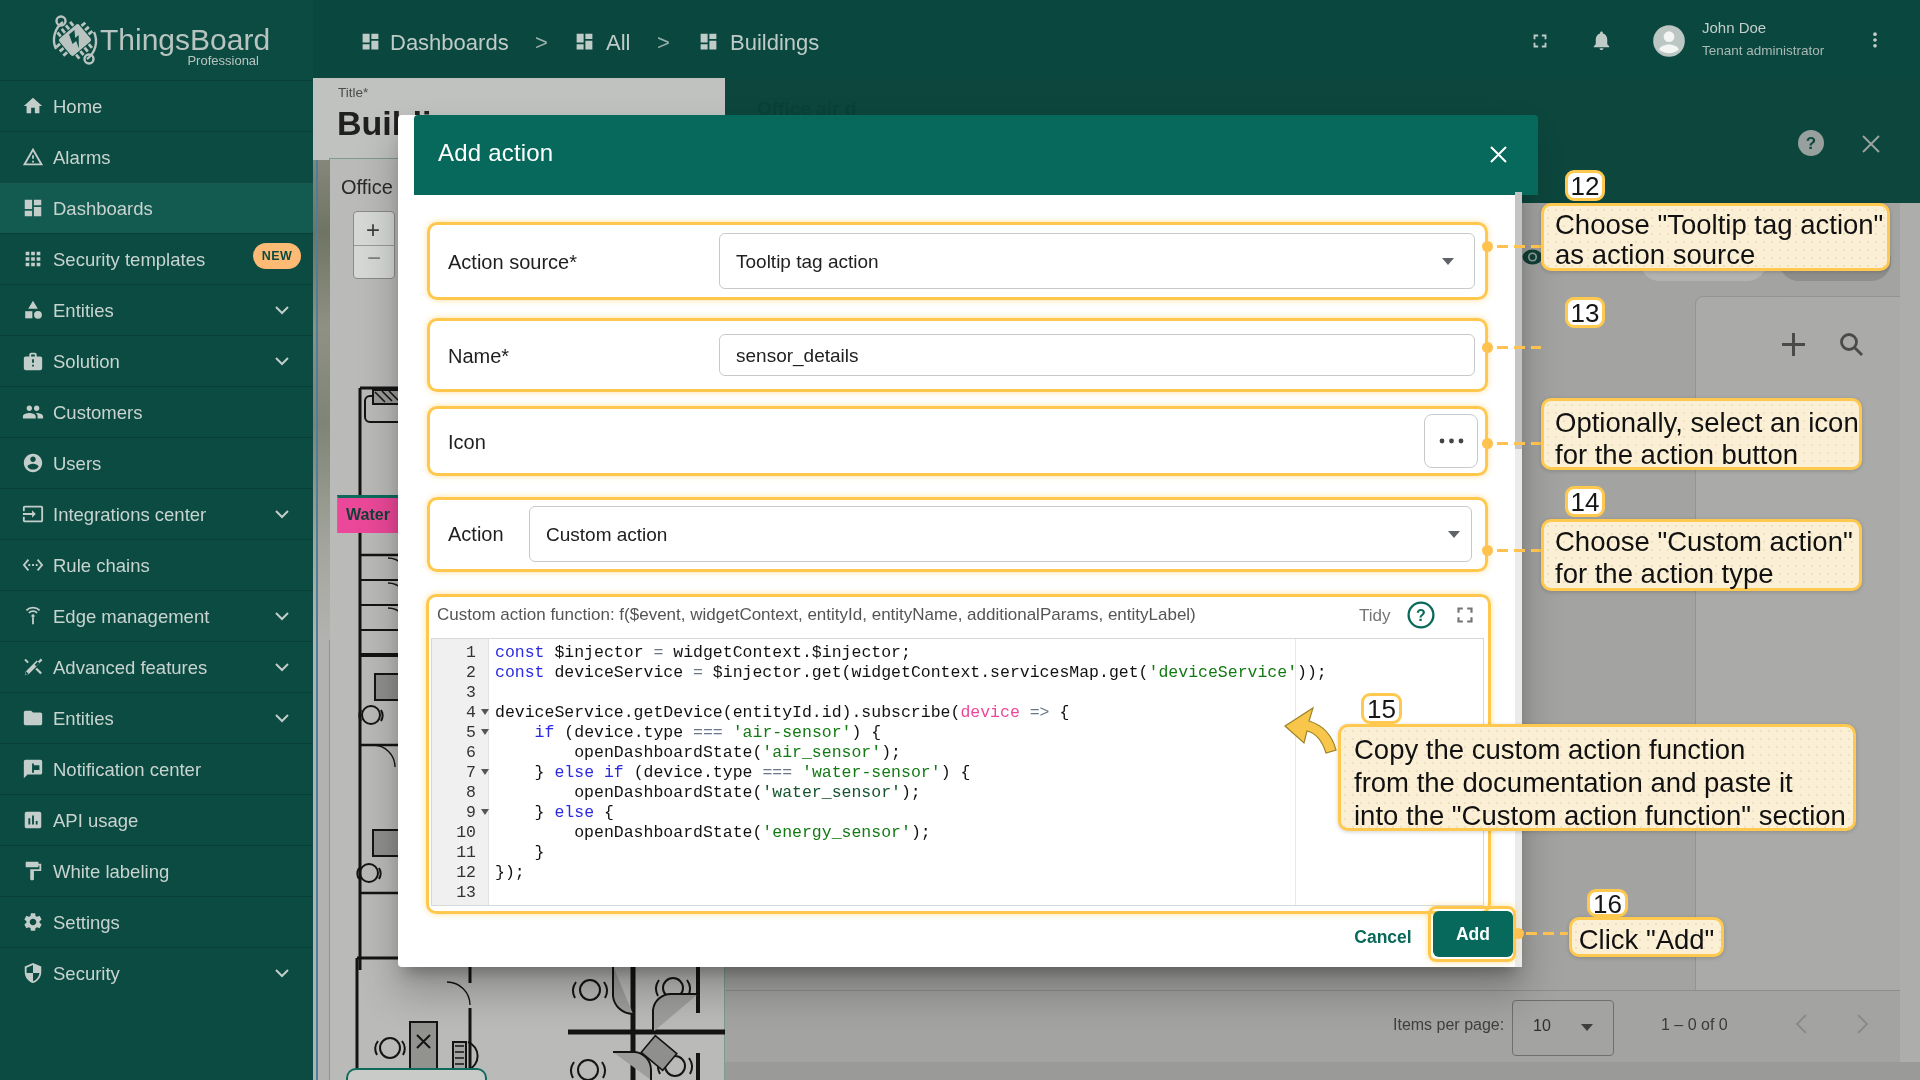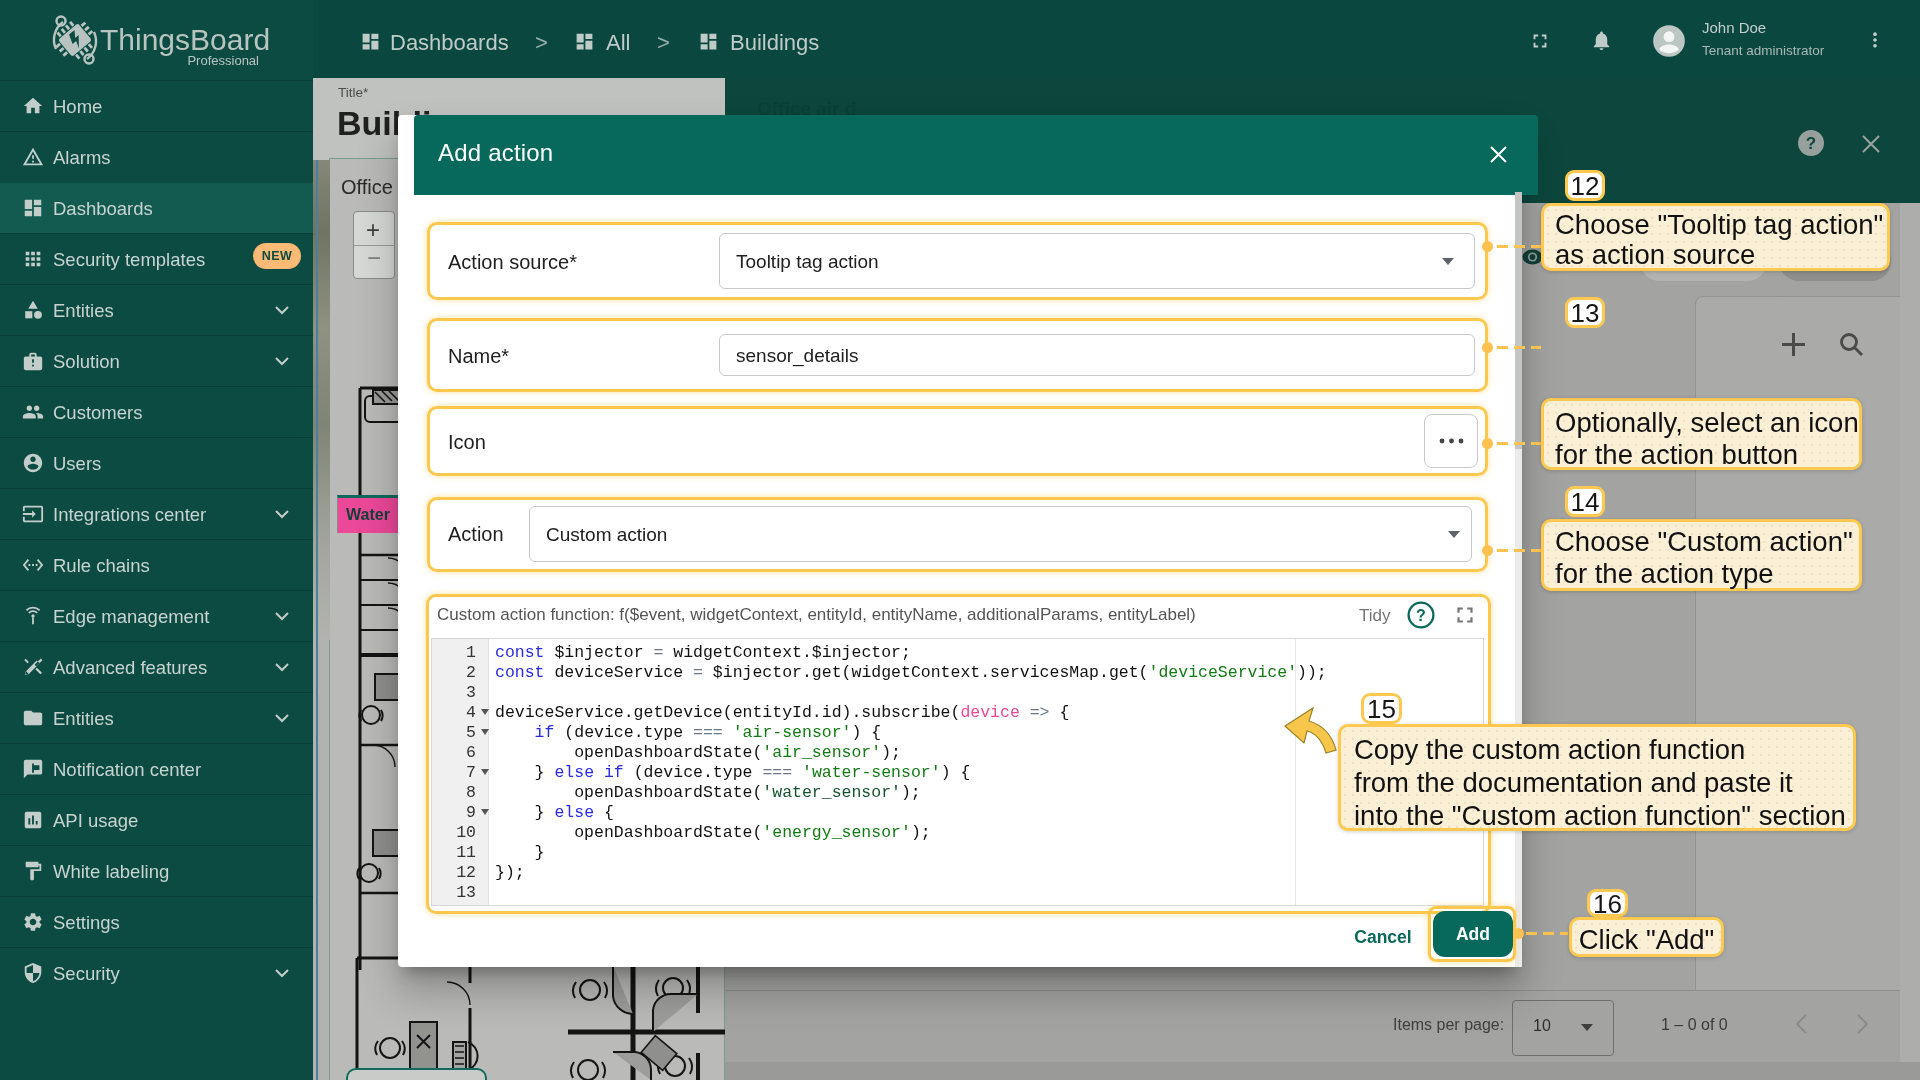--- a/index.html
+++ b/index.html
@@ -483,21 +483,21 @@
     } <span style="color:#2a2ae0">else</span> <span style="color:#2a2ae0">if</span> (device.type <span style="color:#687687">===</span> <span style="color:#127a12">'water-sensor'</span>) {
         openDashboardState(<span style="color:#14532d">'water_sensor'</span>);
     } <span style="color:#2a2ae0">else</span> {
         openDashboardState(<span style="color:#127a12">'energy_sensor'</span>);
     }
 });</pre>
     </div>
 
     <div class="abs" style="left:955px;top:812px;width:60px;text-align:center;font-size:17.5px;font-weight:bold;color:#08685a">Cancel</div>
     <div class="hibox" style="left:1030px;top:791px;width:88px;height:56px;border-radius:8px"></div>
-    <div class="abs" style="left:1035px;top:796px;width:80px;height:46px;background:#07695b;border-radius:12px;text-align:center;line-height:46px;color:#fff;font-size:17.5px;font-weight:bold">Add</div>
+    <div class="abs" style="left:1035px;top:796px;width:80px;height:46px;background:#07695b;border-radius:6px;text-align:center;line-height:46px;color:#fff;font-size:17.5px;font-weight:bold">Add</div>
   </div>
 
   <div class="cdot" style="left:1482px;top:241px"></div>
   <div class="dash-line" style="left:1497px;top:245px;width:44px"></div>
   <div class="cdot" style="left:1482px;top:342px"></div>
   <div class="dash-line" style="left:1497px;top:346px;width:44px"></div>
   <div class="cdot" style="left:1482px;top:438px"></div>
   <div class="dash-line" style="left:1497px;top:442px;width:44px"></div>
   <div class="cdot" style="left:1482px;top:545px"></div>
   <div class="dash-line" style="left:1497px;top:549px;width:44px"></div>

